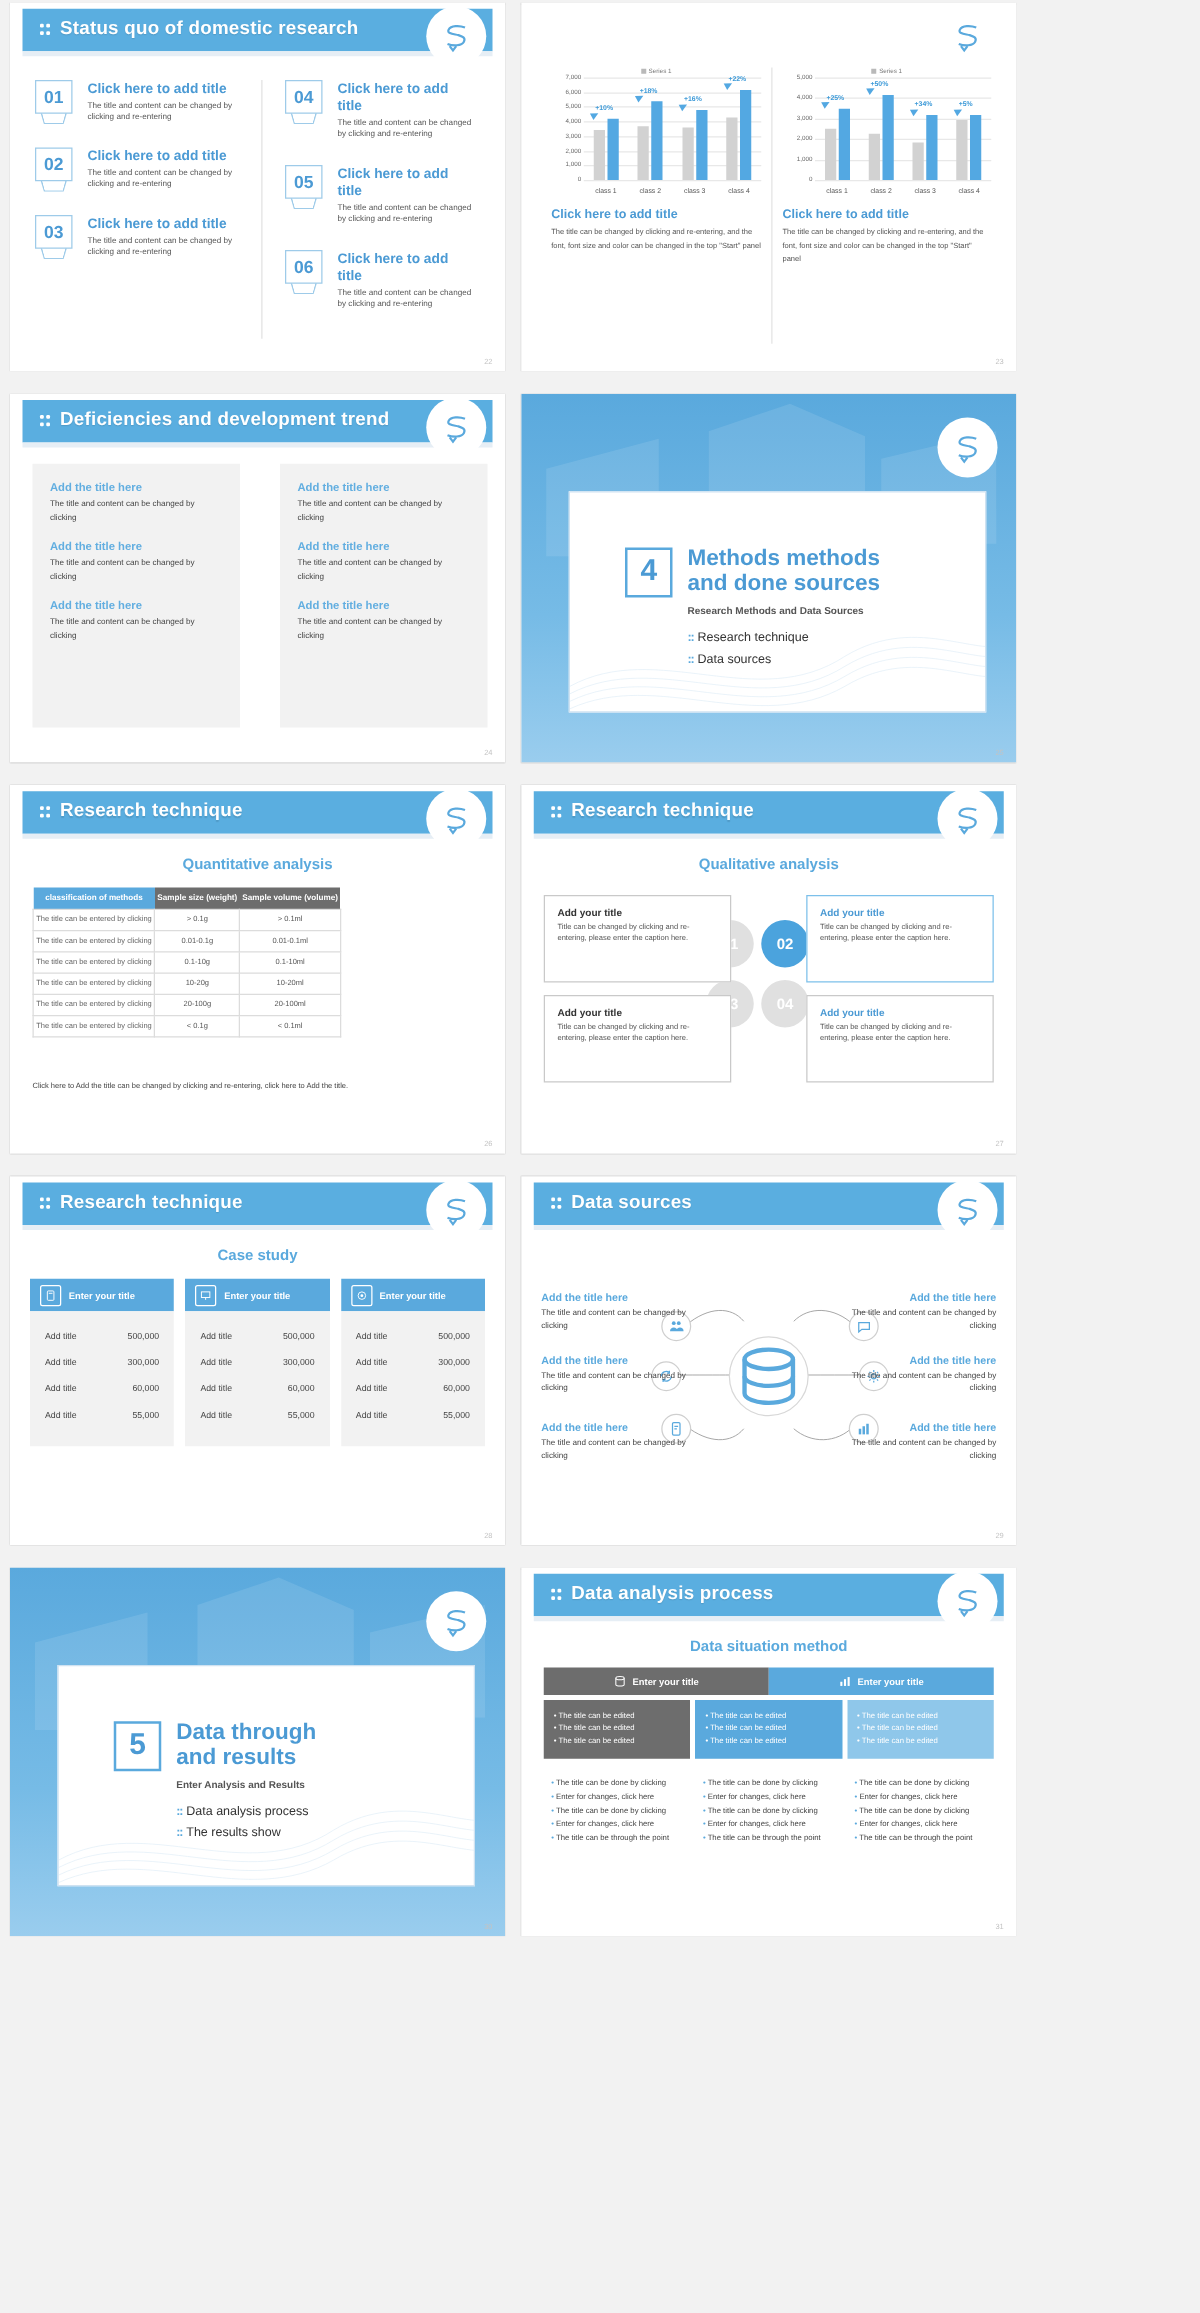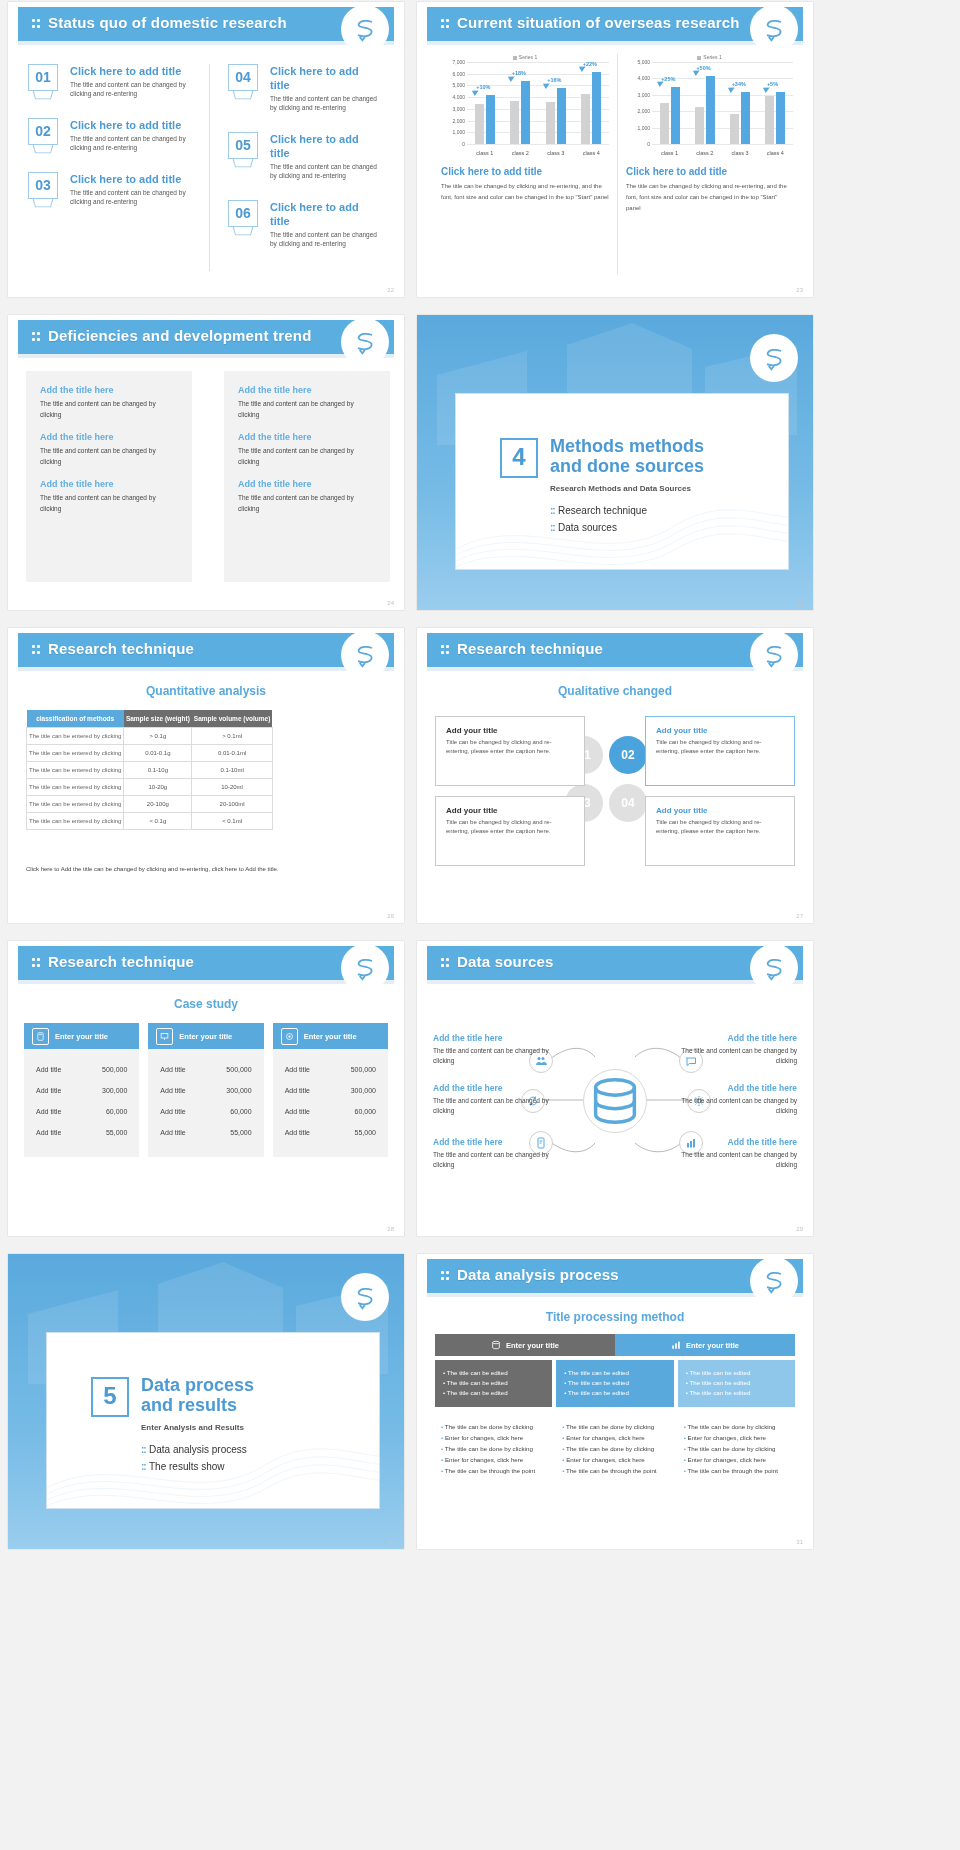--- a/index.html
+++ b/index.html
@@ -216,29 +216,20 @@
               <div class="t">Click here to add title</div>
           <div class="d">The title and content can be changed by clicking and re-entering</div>
             </div>
         </div>
       </div>
     </div>
     <div class="pgno">22</div>
   </div>
 
   <div class="slide c1 r0">
-    <div class="hdr">
-      <span class="dots">
-          <i></i>
-          <i></i>
-          <i></i>
-          <i></i>
-        </span>
-      <h1>Current situation of overseas research</h1>
-    </div>
     <div class="logo">
       <svg viewBox="0 0 32 32">
           <g fill="none" stroke="#5aa9dd" stroke-width="2">
         <path d="M24 8c-5-2-13-2-15 2s6 4 9 5 7 2 5 6-10 4-15 2"></path>
             <path d="M10 25l3 4 3-4"></path>
           </g>
         </svg>
     </div>
     <div class="chwrap">
       <div class="chcol">
@@ -528,21 +519,21 @@
       <h1>Research technique</h1>
     </div>
     <div class="logo">
       <svg viewBox="0 0 32 32">
           <g fill="none" stroke="#5aa9dd" stroke-width="2">
         <path d="M24 8c-5-2-13-2-15 2s6 4 9 5 7 2 5 6-10 4-15 2"></path>
             <path d="M10 25l3 4 3-4"></path>
           </g>
         </svg>
     </div>
-    <div class="subttl">Qualitative changed</div>
+    <div class="subttl">Qualitative analysis</div>
     <div class="circ g" style="left:148px;top:108px;">
         <span>01</span>
       </div>
     <div class="circ b" style="left:192px;top:108px;">
         <span>02</span>
       </div>
     <div class="circ g" style="left:148px;top:156px;">
         <span>03</span>
       </div>
     <div class="circ g" style="left:192px;top:156px;">
@@ -801,21 +792,21 @@
         <g fill="none" stroke="#bcd9ee" stroke-width=".5">
           <path d="M0,60 C70,22 150,82 220,36 C280,0 330,42 360,24"></path>
           <path d="M0,66 C70,30 150,88 220,44 C280,8 330,50 360,32"></path>
           <path d="M0,72 C70,38 150,94 220,52 C280,16 330,58 360,40"></path>
           <path d="M0,78 C70,46 150,100 220,60 C280,24 330,66 360,48"></path>
         </g>
       </svg>
       <div class="secinner">
         <div class="secno">5</div>
         <div class="sectitle">
-          <div>Data process</div>
+          <div>Data through</div>
           <div>and results</div>
         </div>
         <div class="secsub">Enter Analysis and Results</div>
         <div class="seclist">
           <div><span class="dd">::</span><span>Data analysis process</span></div>
           <div><span class="dd">::</span><span>The results show</span></div>
         </div>
       </div>
     </div>
     <div class="logo" style="top:22px;">
@@ -840,21 +831,21 @@
       <h1>Data analysis process</h1>
     </div>
     <div class="logo">
       <svg viewBox="0 0 32 32">
           <g fill="none" stroke="#5aa9dd" stroke-width="2">
         <path d="M24 8c-5-2-13-2-15 2s6 4 9 5 7 2 5 6-10 4-15 2"></path>
             <path d="M10 25l3 4 3-4"></path>
           </g>
         </svg>
     </div>
-    <div class="subttl">Title processing method</div>
+    <div class="subttl">Data situation method</div>
     <div class="dpwrap">
       <div class="dptabs">
         <div class="dptab g">
           <svg viewBox="0 0 24 24" fill="none" stroke="#fff" stroke-width="2">
               <ellipse cx="12" cy="6" rx="8" ry="3"></ellipse>
               <path d="M4 6v12c0 1.7 3.6 3 8 3s8-1.3 8-3V6"></path>
             </svg>
           <span>Enter your title</span>
         </div>
         <div class="dptab b">

